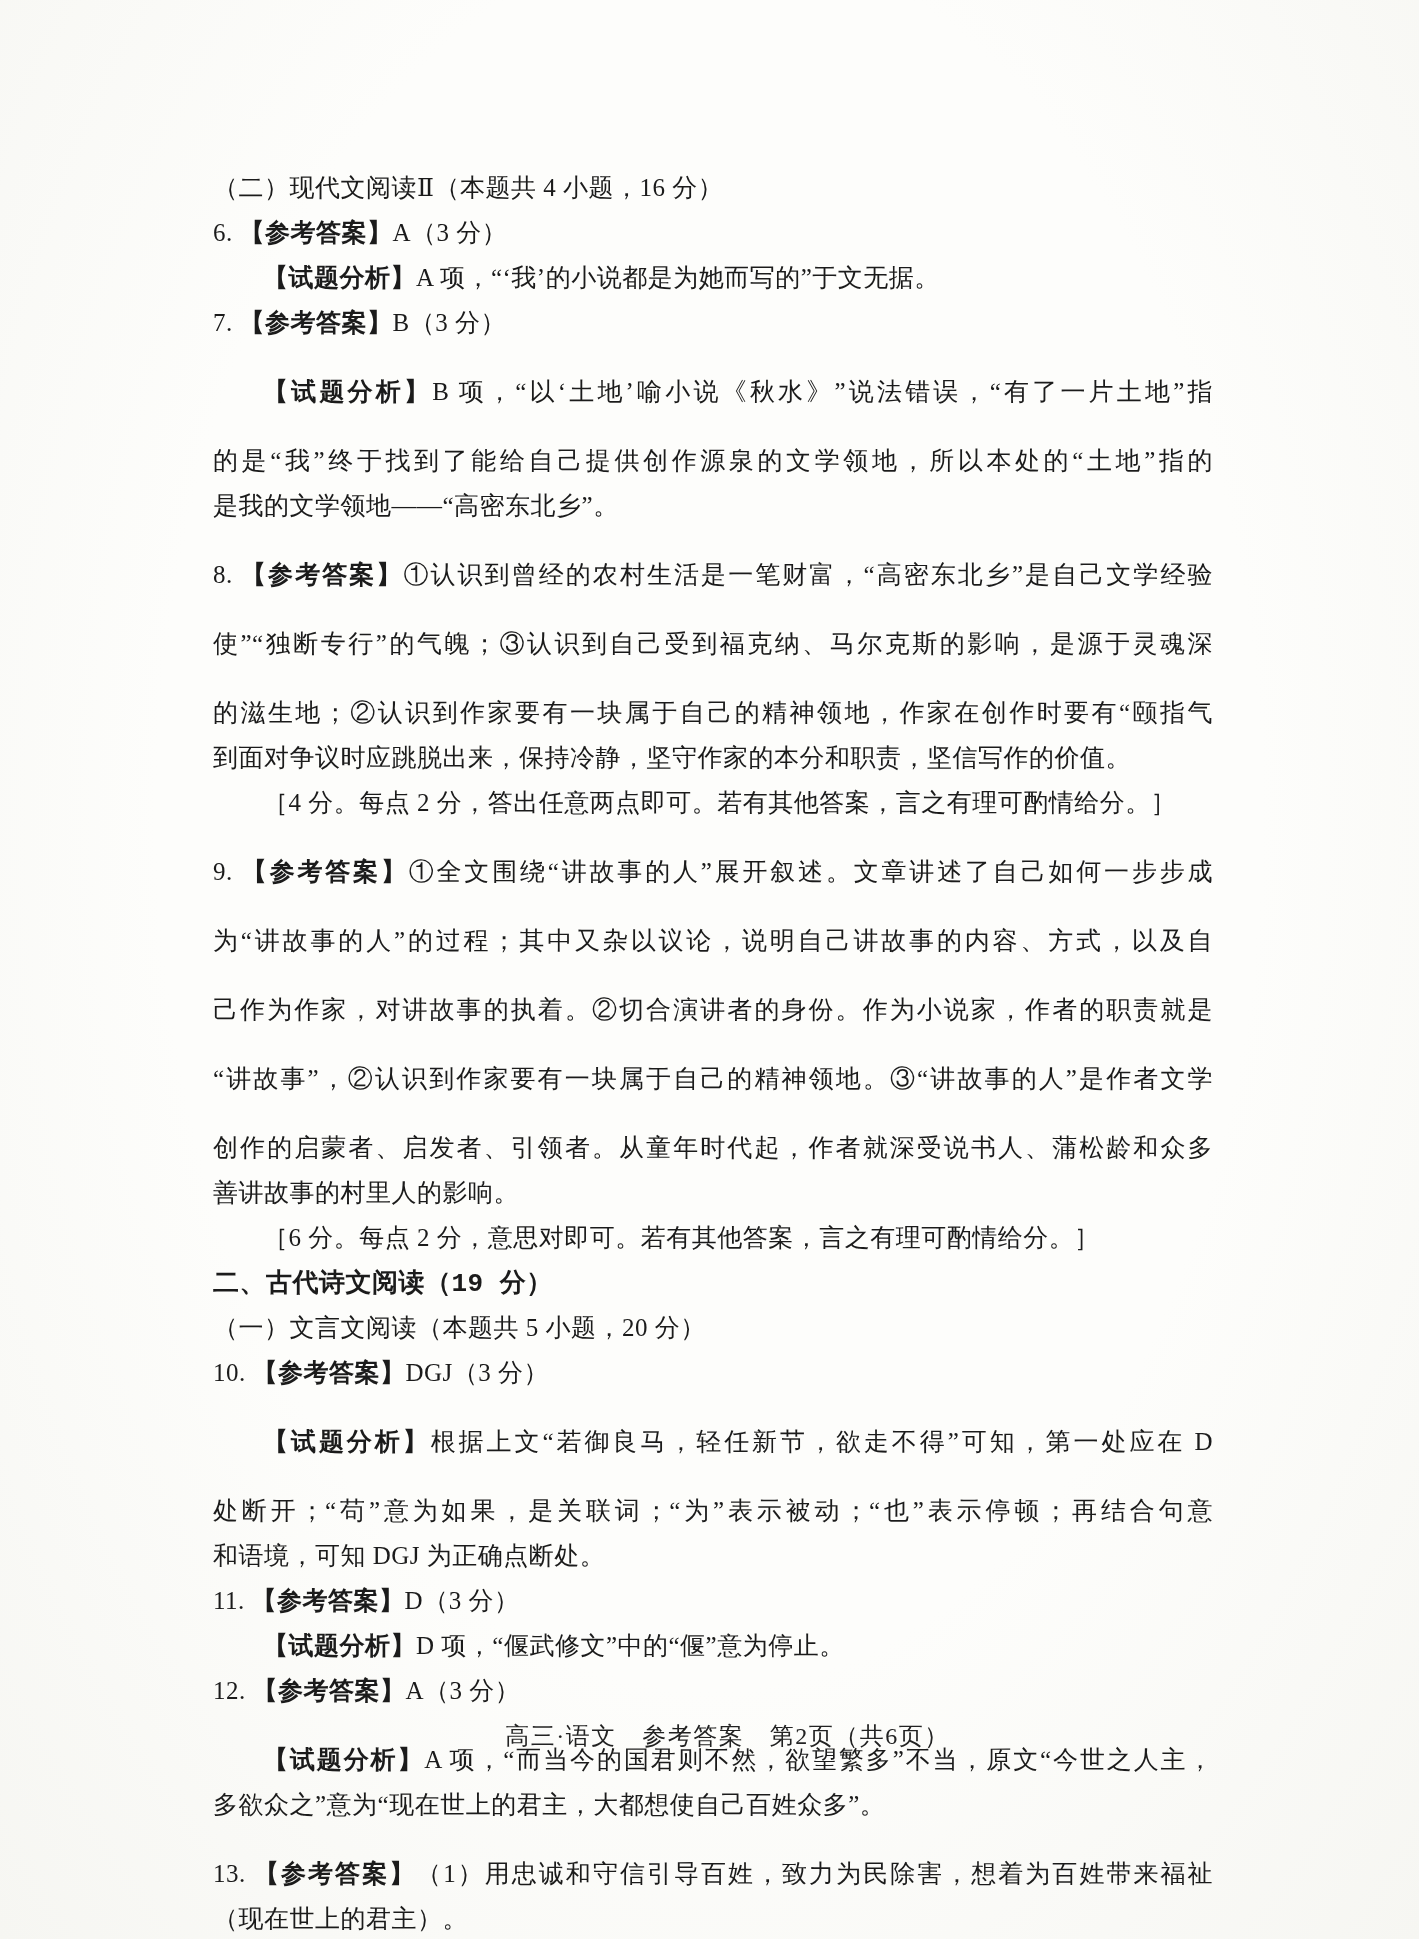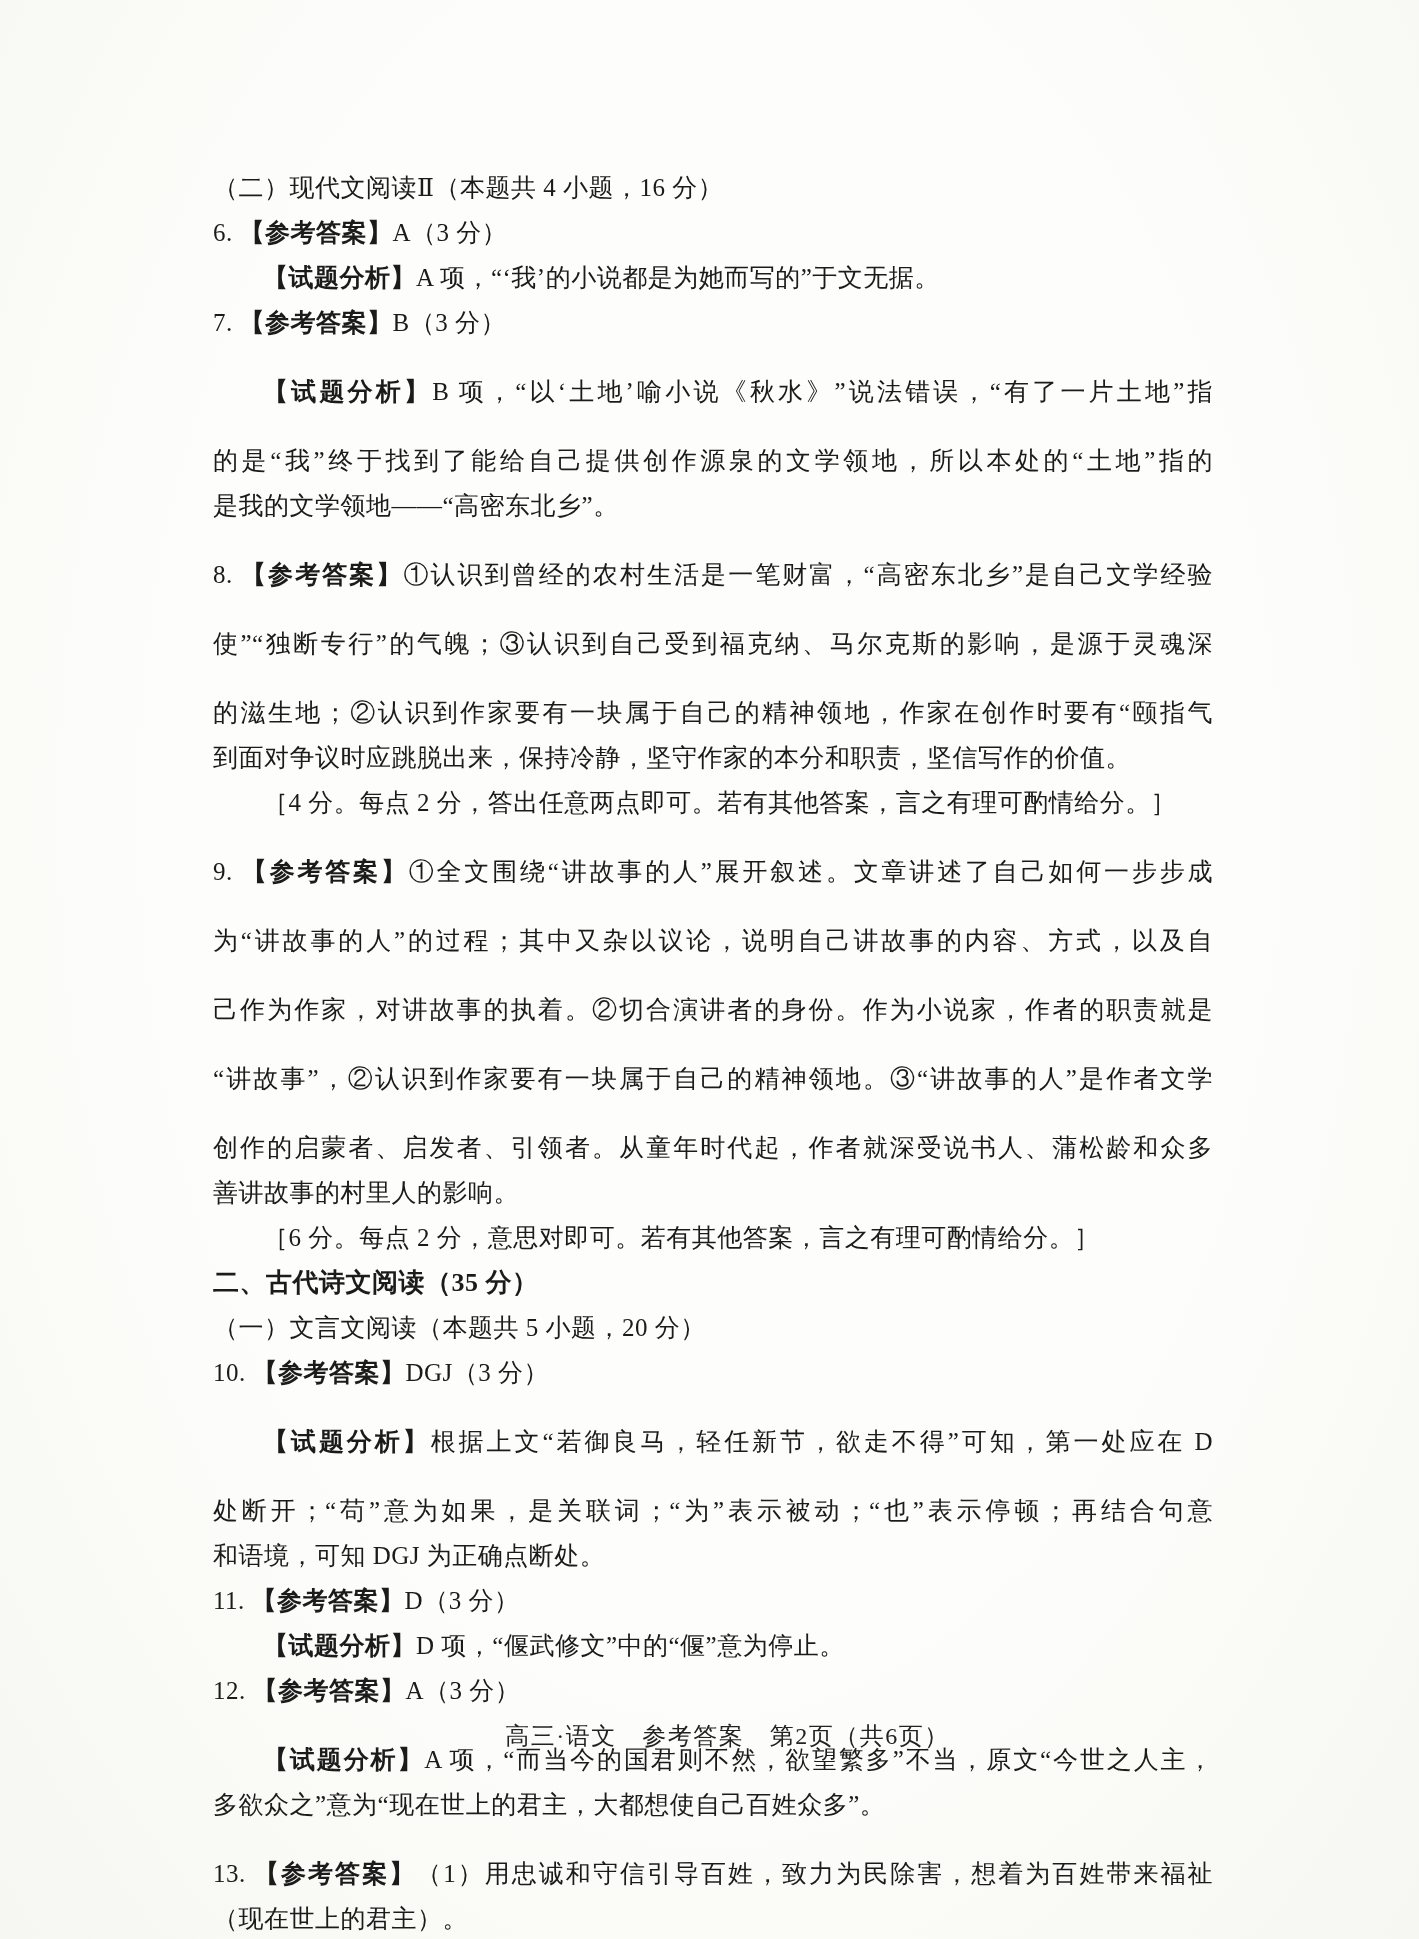--- a/index.html
+++ b/index.html
@@ -41,21 +41,21 @@
     text-align-last: justify;
     margin-top: 24px;
   }
   .line.h {
     font-weight: 700;
     font-family: "Liberation Sans", "DejaVu Sans", sans-serif;
     font-size: 26px;
   }
   .b {
     font-weight: 700;
-    font-family: Liberation Serif, serif;
+    font-family: Liberation Mono, monospace;
   }
   .footer {
     position: absolute;
     top: 1714px;
     left: 18px;
     width: 100%;
     text-align: center;
     font-size: 24px;
     line-height: 45px;
     letter-spacing: 1.5px;
@@ -79,21 +79,21 @@
       <div class="line just"><span>的滋生地；②认识到作家要有一块属于自己的精神领地，作家在创作时要有“颐指气</span></div>
       <div class="line"><span>到面对争议时应跳脱出来，保持冷静，坚守作家的本分和职责，坚信写作的价值。</span></div>
       <div class="line ind"><span>［4 分。每点 2 分，答出任意两点即可。若有其他答案，言之有理可酌情给分。］</span></div>
       <div class="line just"><span>9. </span><span class="b">【参考答案】</span><span>①全文围绕“讲故事的人”展开叙述。文章讲述了自己如何一步步成</span></div>
       <div class="line just"><span>为“讲故事的人”的过程；其中又杂以议论，说明自己讲故事的内容、方式，以及自</span></div>
       <div class="line just"><span>己作为作家，对讲故事的执着。②切合演讲者的身份。作为小说家，作者的职责就是</span></div>
       <div class="line just"><span>“讲故事”，②认识到作家要有一块属于自己的精神领地。③“讲故事的人”是作者文学</span></div>
       <div class="line just"><span>创作的启蒙者、启发者、引领者。从童年时代起，作者就深受说书人、蒲松龄和众多</span></div>
       <div class="line"><span>善讲故事的村里人的影响。</span></div>
       <div class="line ind"><span>［6 分。每点 2 分，意思对即可。若有其他答案，言之有理可酌情给分。］</span></div>
-      <div class="line h"><span class="b">二、古代诗文阅读（35 分）</span></div>
+      <div class="line h"><span class="b">二、古代诗文阅读（19 分）</span></div>
       <div class="line"><span>（一）文言文阅读（本题共 5 小题，20 分）</span></div>
       <div class="line"><span>10. </span><span class="b">【参考答案】</span><span>DGJ（3 分）</span></div>
       <div class="line ind just"><span class="b">【试题分析】</span><span>根据上文“若御良马，轻任新节，欲走不得”可知，第一处应在 D</span></div>
       <div class="line just"><span>处断开；“苟”意为如果，是关联词；“为”表示被动；“也”表示停顿；再结合句意</span></div>
       <div class="line"><span>和语境，可知 DGJ 为正确点断处。</span></div>
       <div class="line"><span>11. </span><span class="b">【参考答案】</span><span>D（3 分）</span></div>
       <div class="line ind"><span class="b">【试题分析】</span><span>D 项，“偃武修文”中的“偃”意为停止。</span></div>
       <div class="line"><span>12. </span><span class="b">【参考答案】</span><span>A（3 分）</span></div>
       <div class="line ind just"><span class="b">【试题分析】</span><span>A 项，“而当今的国君则不然，欲望繁多”不当，原文“今世之人主，</span></div>
       <div class="line"><span>多欲众之”意为“现在世上的君主，大都想使自己百姓众多”。</span></div>

